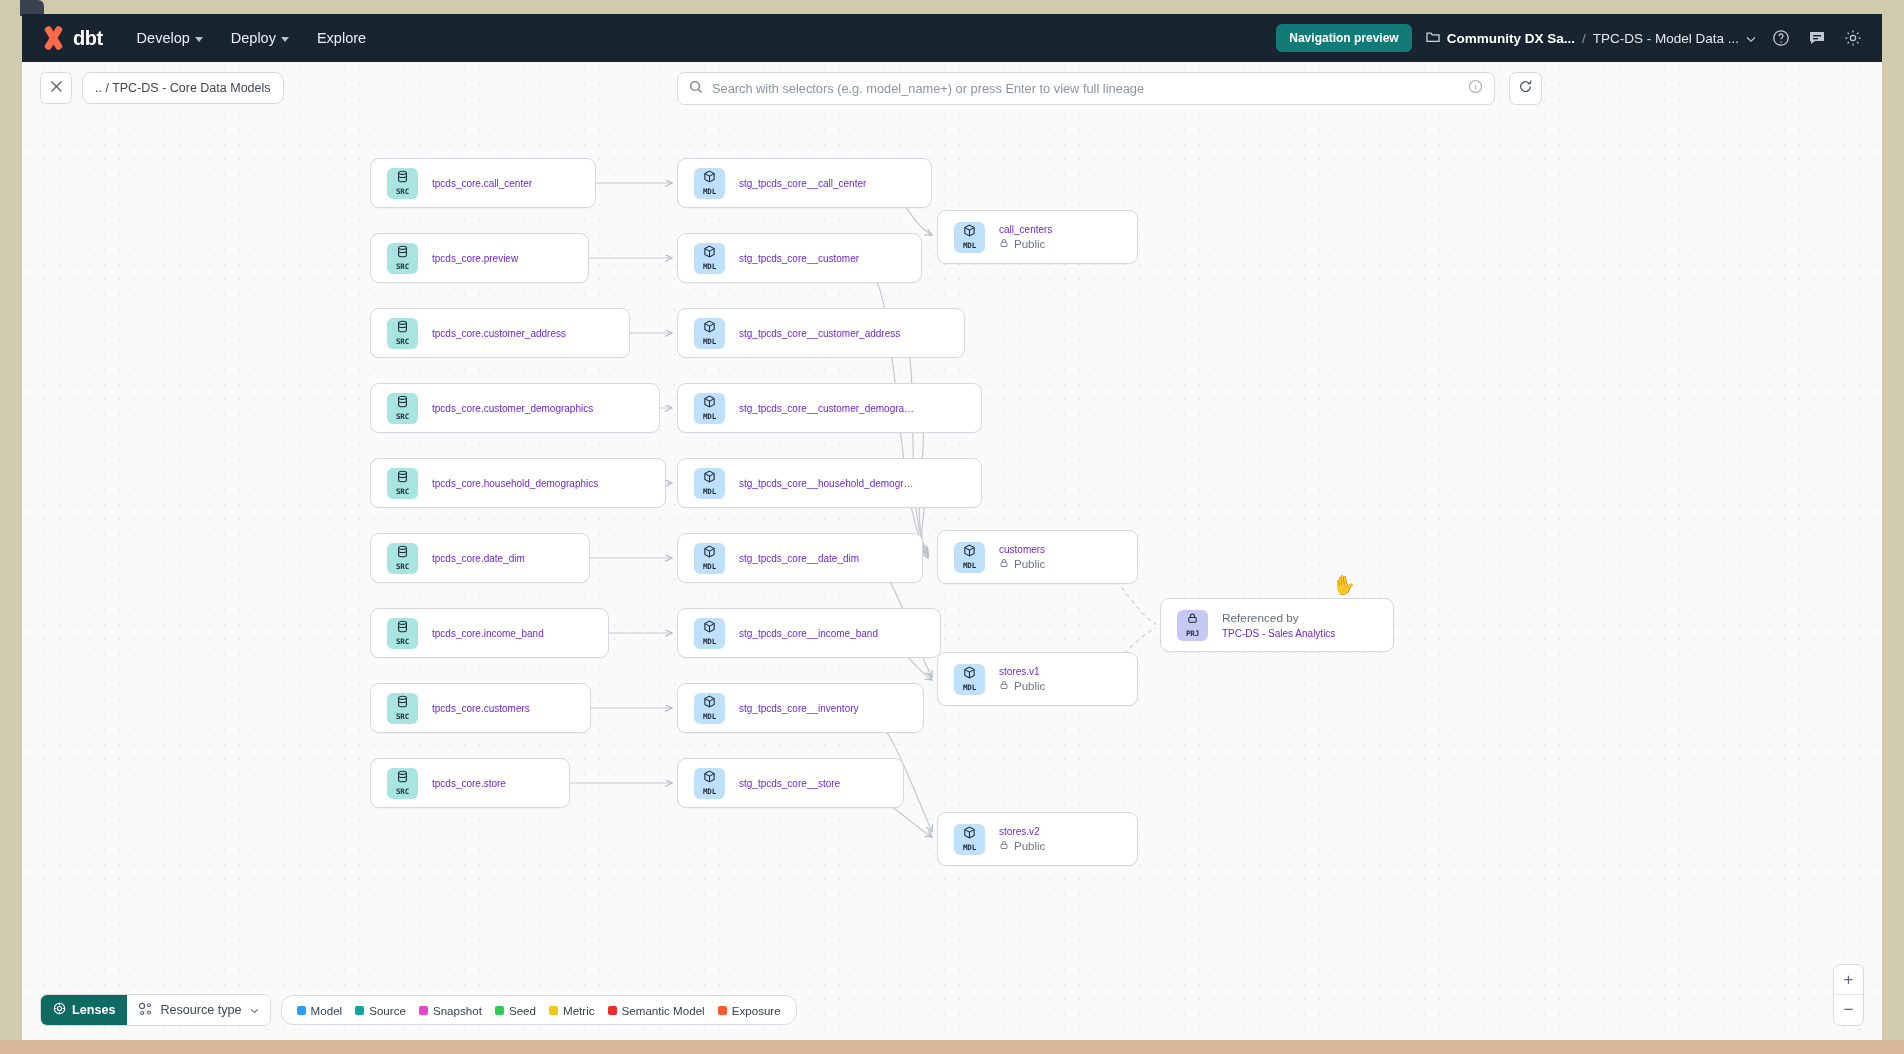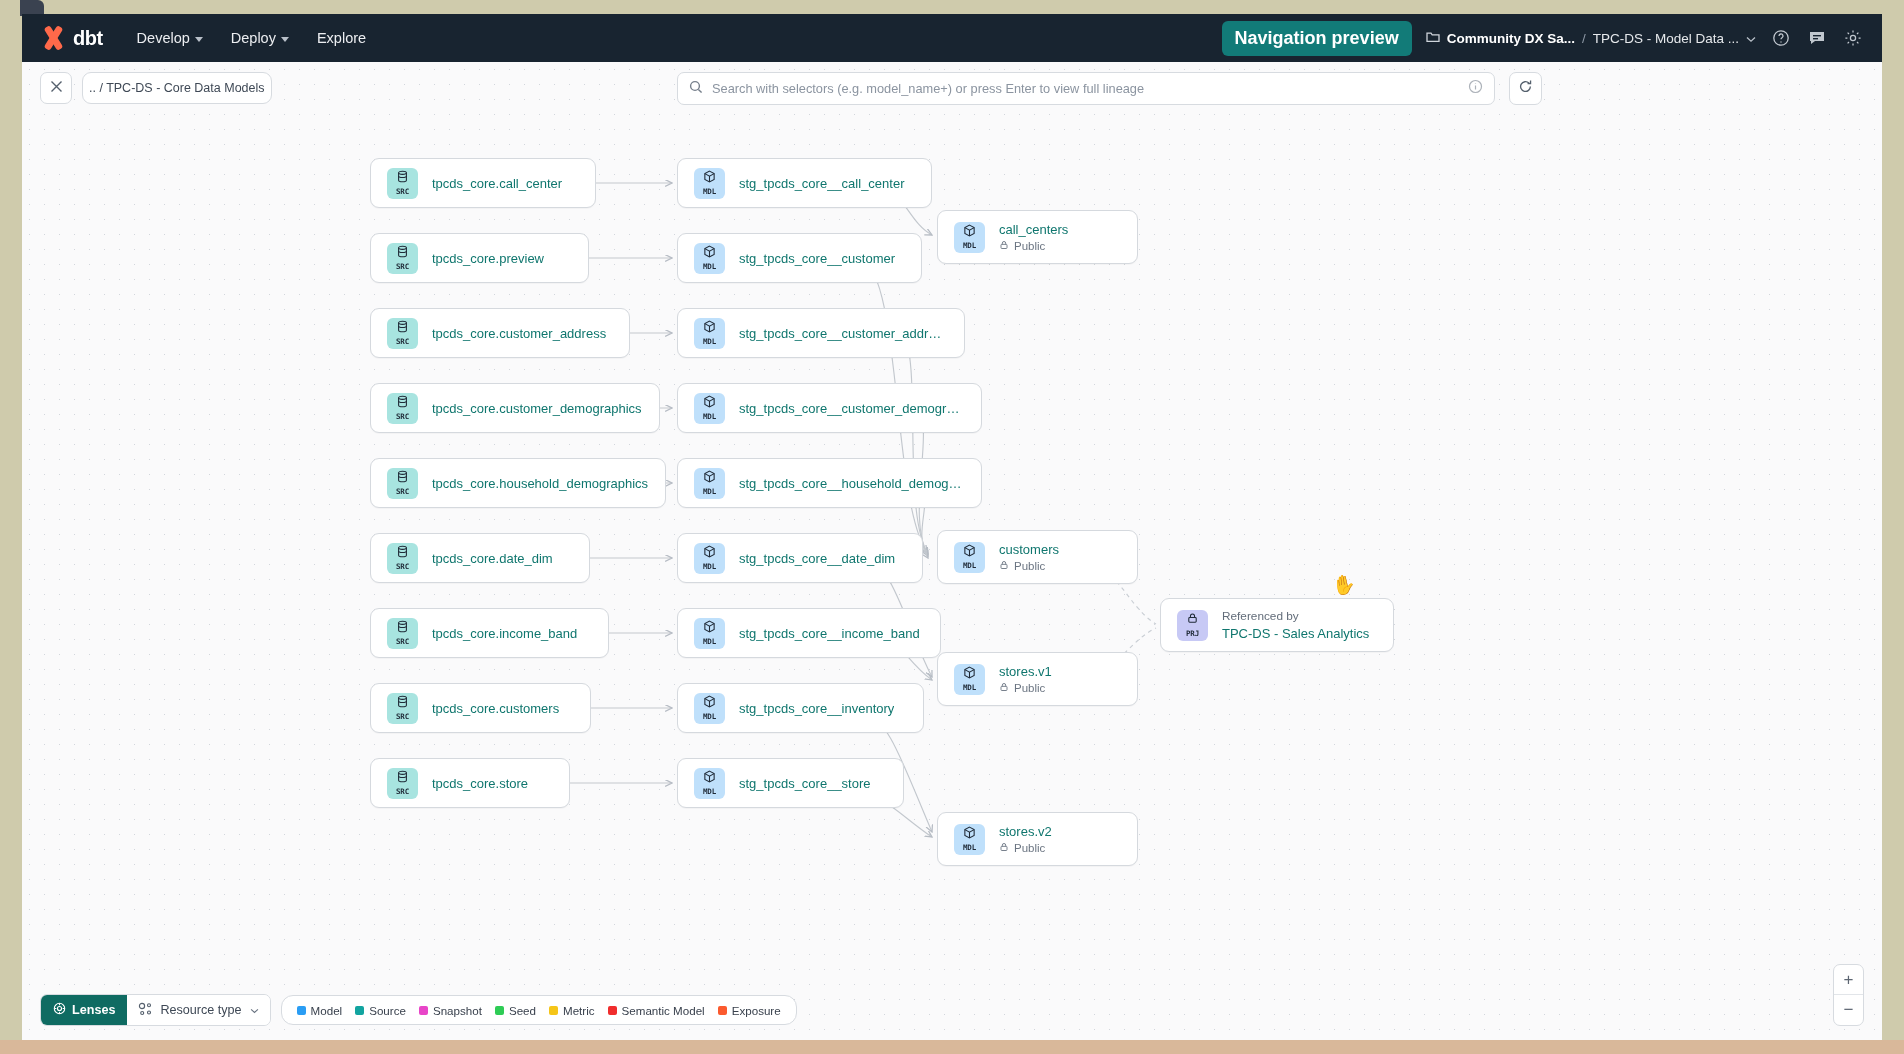--- a/index.html
+++ b/index.html
@@ -49,42 +49,42 @@
   .logo-x::before { transform: rotate(32deg); }
   .logo-x::after  { transform: rotate(-32deg); }
   .logo-text { font-size:20px; font-weight:bold; letter-spacing:-0.5px; color:#fff; }
   .nav-item {
     display:flex; align-items:center; gap:5px;
     font-size:14.5px; color:#eceef1; margin-right:28px; cursor:pointer;
   }
   .caret { width:0;height:0;border-left:4px solid transparent;border-right:4px solid transparent;border-top:5px solid #b9c0c9; margin-top:2px;}
   .nav-right { margin-left:auto; display:flex; align-items:center; gap:14px; }
   .nav-pill {
-    background:#127b78; color:#fff; font-size:18px; font-weight:600;
+    background:#127b78; color:#fff; font-size:12px; font-weight:600;
     padding:7px 13px; border-radius:6px; cursor:pointer;
   }
   .breadcrumb-top { display:flex; align-items:center; gap:7px; font-size:13.5px; color:#e6e9ec; }
   .bc-strong { font-weight:bold; color:#fff; }
   .bc-sep { color:#8d98a5; }
   .bc-plain { color:#e6e9ec; }
   .icon-btn { width:22px; height:22px; display:flex; align-items:center; justify-content:center; cursor:pointer; opacity:.92;}
   .icon-btn svg { display:block; }
 
   
   .toolbar {
     position:relative; height:52px; display:flex; align-items:center;
     padding:0 18px; gap:10px; background:transparent; z-index:5;
   }
   .sq-btn {
     width:32px;height:32px;border:1px solid #d7dbe0;border-radius:7px;background:#fff;
     display:flex;align-items:center;justify-content:center;cursor:pointer;
   }
   .crumb-btn {
     height:32px;border:1px solid #d7dbe0;border-radius:9px;background:#fff;
-    display:flex;align-items:center;padding:0 6px;font-size:12.5px;color:#3e4855;cursor:pointer;
+    display:flex;align-items:center;padding:0 12px;font-size:12.5px;color:#3e4855;cursor:pointer;
     font-weight:500;
   }
   .search-box {
     position:absolute; left:655px; top:10px;
     width:818px; height:33px;
     background:#fff; border:1px solid #d7dbe0; border-radius:7px;
     display:flex; align-items:center; padding:0 11px; gap:9px;
   }
   .search-box .ph { font-size:12.8px; color:#8b94a0; }
   .search-info { margin-left:auto; cursor:pointer; opacity:.6;}
@@ -115,21 +115,21 @@
     display:flex;flex-direction:column;align-items:center;justify-content:center;gap:0px;
   }
   .nicon.src { background:#a8e4e0; }
   .nicon.mdl { background:#bfe0fb; }
   .nicon.prj { background:#c7c9f5; }
   .nicon .gl { line-height:1; }
   .nicon .tag {
     font-family:"DejaVu Sans Mono", monospace;
     font-size:7.5px; font-weight:bold; color:#1f2a37; letter-spacing:-0.2px; margin-top:1px;
   }
-  .nlabel { font-size:13px; color:#0f766e; white-space:nowrap; overflow:hidden; text-overflow:ellipsis; }
+  .nlabel { font-size:10px; color:#6d28d9; white-space:nowrap; overflow:hidden; text-overflow:ellipsis; }
   .ntext { display:flex; flex-direction:column; gap:3px; min-width:0; }
   .nsub { display:flex; align-items:center; gap:5px; font-size:11.5px; color:#6b7582; }
 
   .cursor-hand { position:absolute; left:1310px; top:512px; font-size:19px; color:#5a6472; transform:rotate(-8deg);}
 
   
   .bottombar { position:absolute; left:18px; bottom:14px; display:flex; align-items:center; gap:10px; z-index:6;}
   .lenses-group { display:flex; align-items:flex-start; border:1px solid #d7dbe0; border-radius:7px; overflow:hidden; background:#fff;}
   .lenses-btn {
     background:#0f6b62; color:#fff; font-size:12.6px; font-weight:600;

